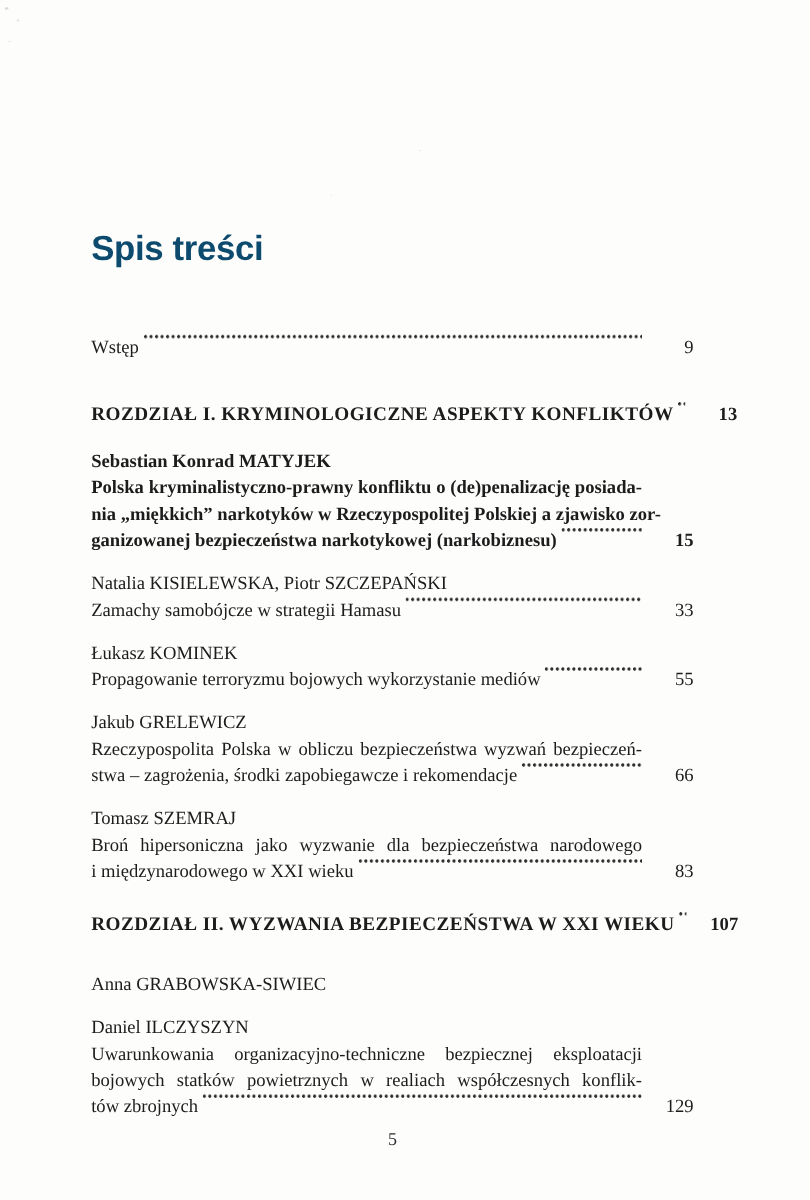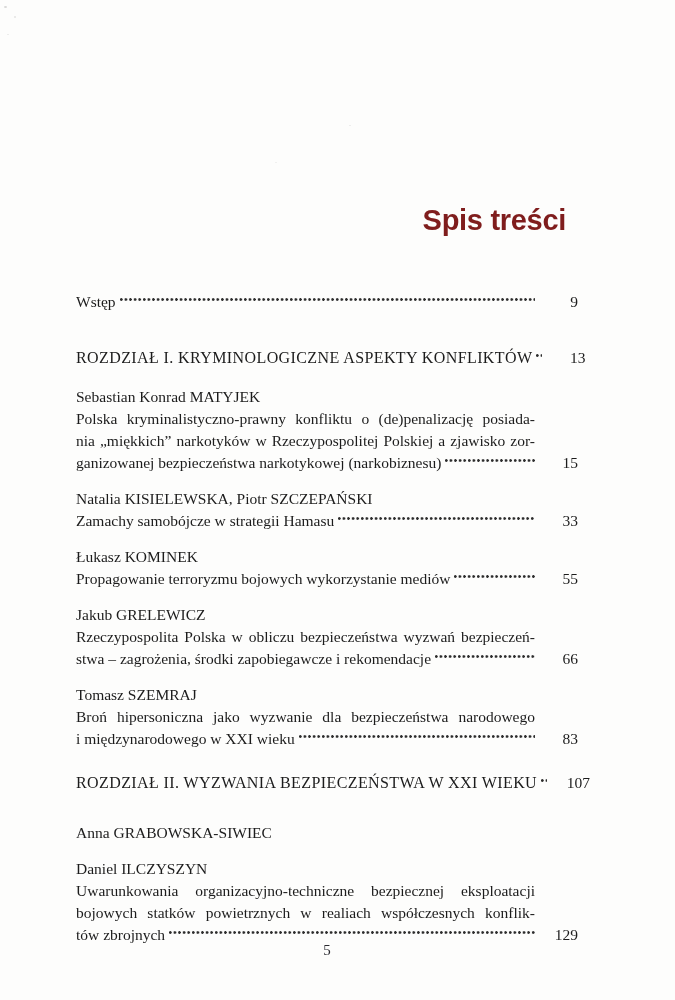--- a/index.html
+++ b/index.html
@@ -30,64 +30,64 @@
   .speck.s5 { left: 275px; top: 162px; width: 2px; height: 1px; opacity: 0.10; }
 
   .content {
     position: absolute;
     left: 76px;
     top: 0;
     width: 502px;
     padding-top: 190px;
   }
   h1.title {
-    margin: 12px;
+    margin: 0;
     font-family: "Liberation Sans", "DejaVu Sans", sans-serif;
     font-weight: 700;
     font-size: 29px;
     line-height: 36px;
     letter-spacing: -0.3px;
-    text-align: right;
-    color: #7f1d1d;
+    text-align: left;
+    color: #0c4a6e;
   }
   .toc { margin-top: 53px; }
 
   .entry { margin-top: 14px; }
   .toc > .entry:nth-child(1) { margin-top: 0; }
   .toc > .entry:nth-child(2) { margin-top: 34px; }
-  .toc > .entry:nth-child(3) { margin-top: 17px; }
+  .toc > .entry:nth-child(3) { margin-top: 17px; font-weight: bold; }
   .toc > .entry:nth-child(8) { margin-top: 22px; }
   .toc > .entry:nth-child(9) { margin-top: 28px; }
 
   .entry, .row, .authors, .line { font-size: 15.5px; line-height: 22px; }
 
   .authors { width: 459px; white-space: nowrap; }
 
   .line {
     width: 459px;
     white-space: nowrap;
     text-align: justify;
     text-align-last: justify;
     overflow: visible;
   }
 
-  .row { display: flex; align-items: center; width: 502px; }
+  .row { display: flex; align-items: flex-start; width: 502px; }
   .row .txt { flex: 0 0 auto; white-space: nowrap; }
   .row .leader {
     flex: 1 1 8px;
     min-width: 6px;
     height: 3px;
     margin: 0 0 5px 4px;
     background-image: radial-gradient(circle at 1.3px 1.5px, #2d2d2d 1.1px, rgba(0,0,0,0) 1.55px);
     background-size: 4.6px 3px;
     background-repeat: repeat-x;
   }
   .row .pg { flex: 0 0 43px; text-align: right; white-space: nowrap; }
 
-  .entry.chapter .txt, .entry.chapter .pg { font-weight: 400; }
+  .entry.chapter .txt, .entry.chapter .pg { font-weight: 700; }
   .entry.chapter .txt { font-size: 16px; letter-spacing: 0.4px; }
 
   .footer {
     position: absolute;
     left: 76px;
     top: 942px;
     width: 502px;
     text-align: center;
     font-size: 15px;
     color: #2a2a30;

